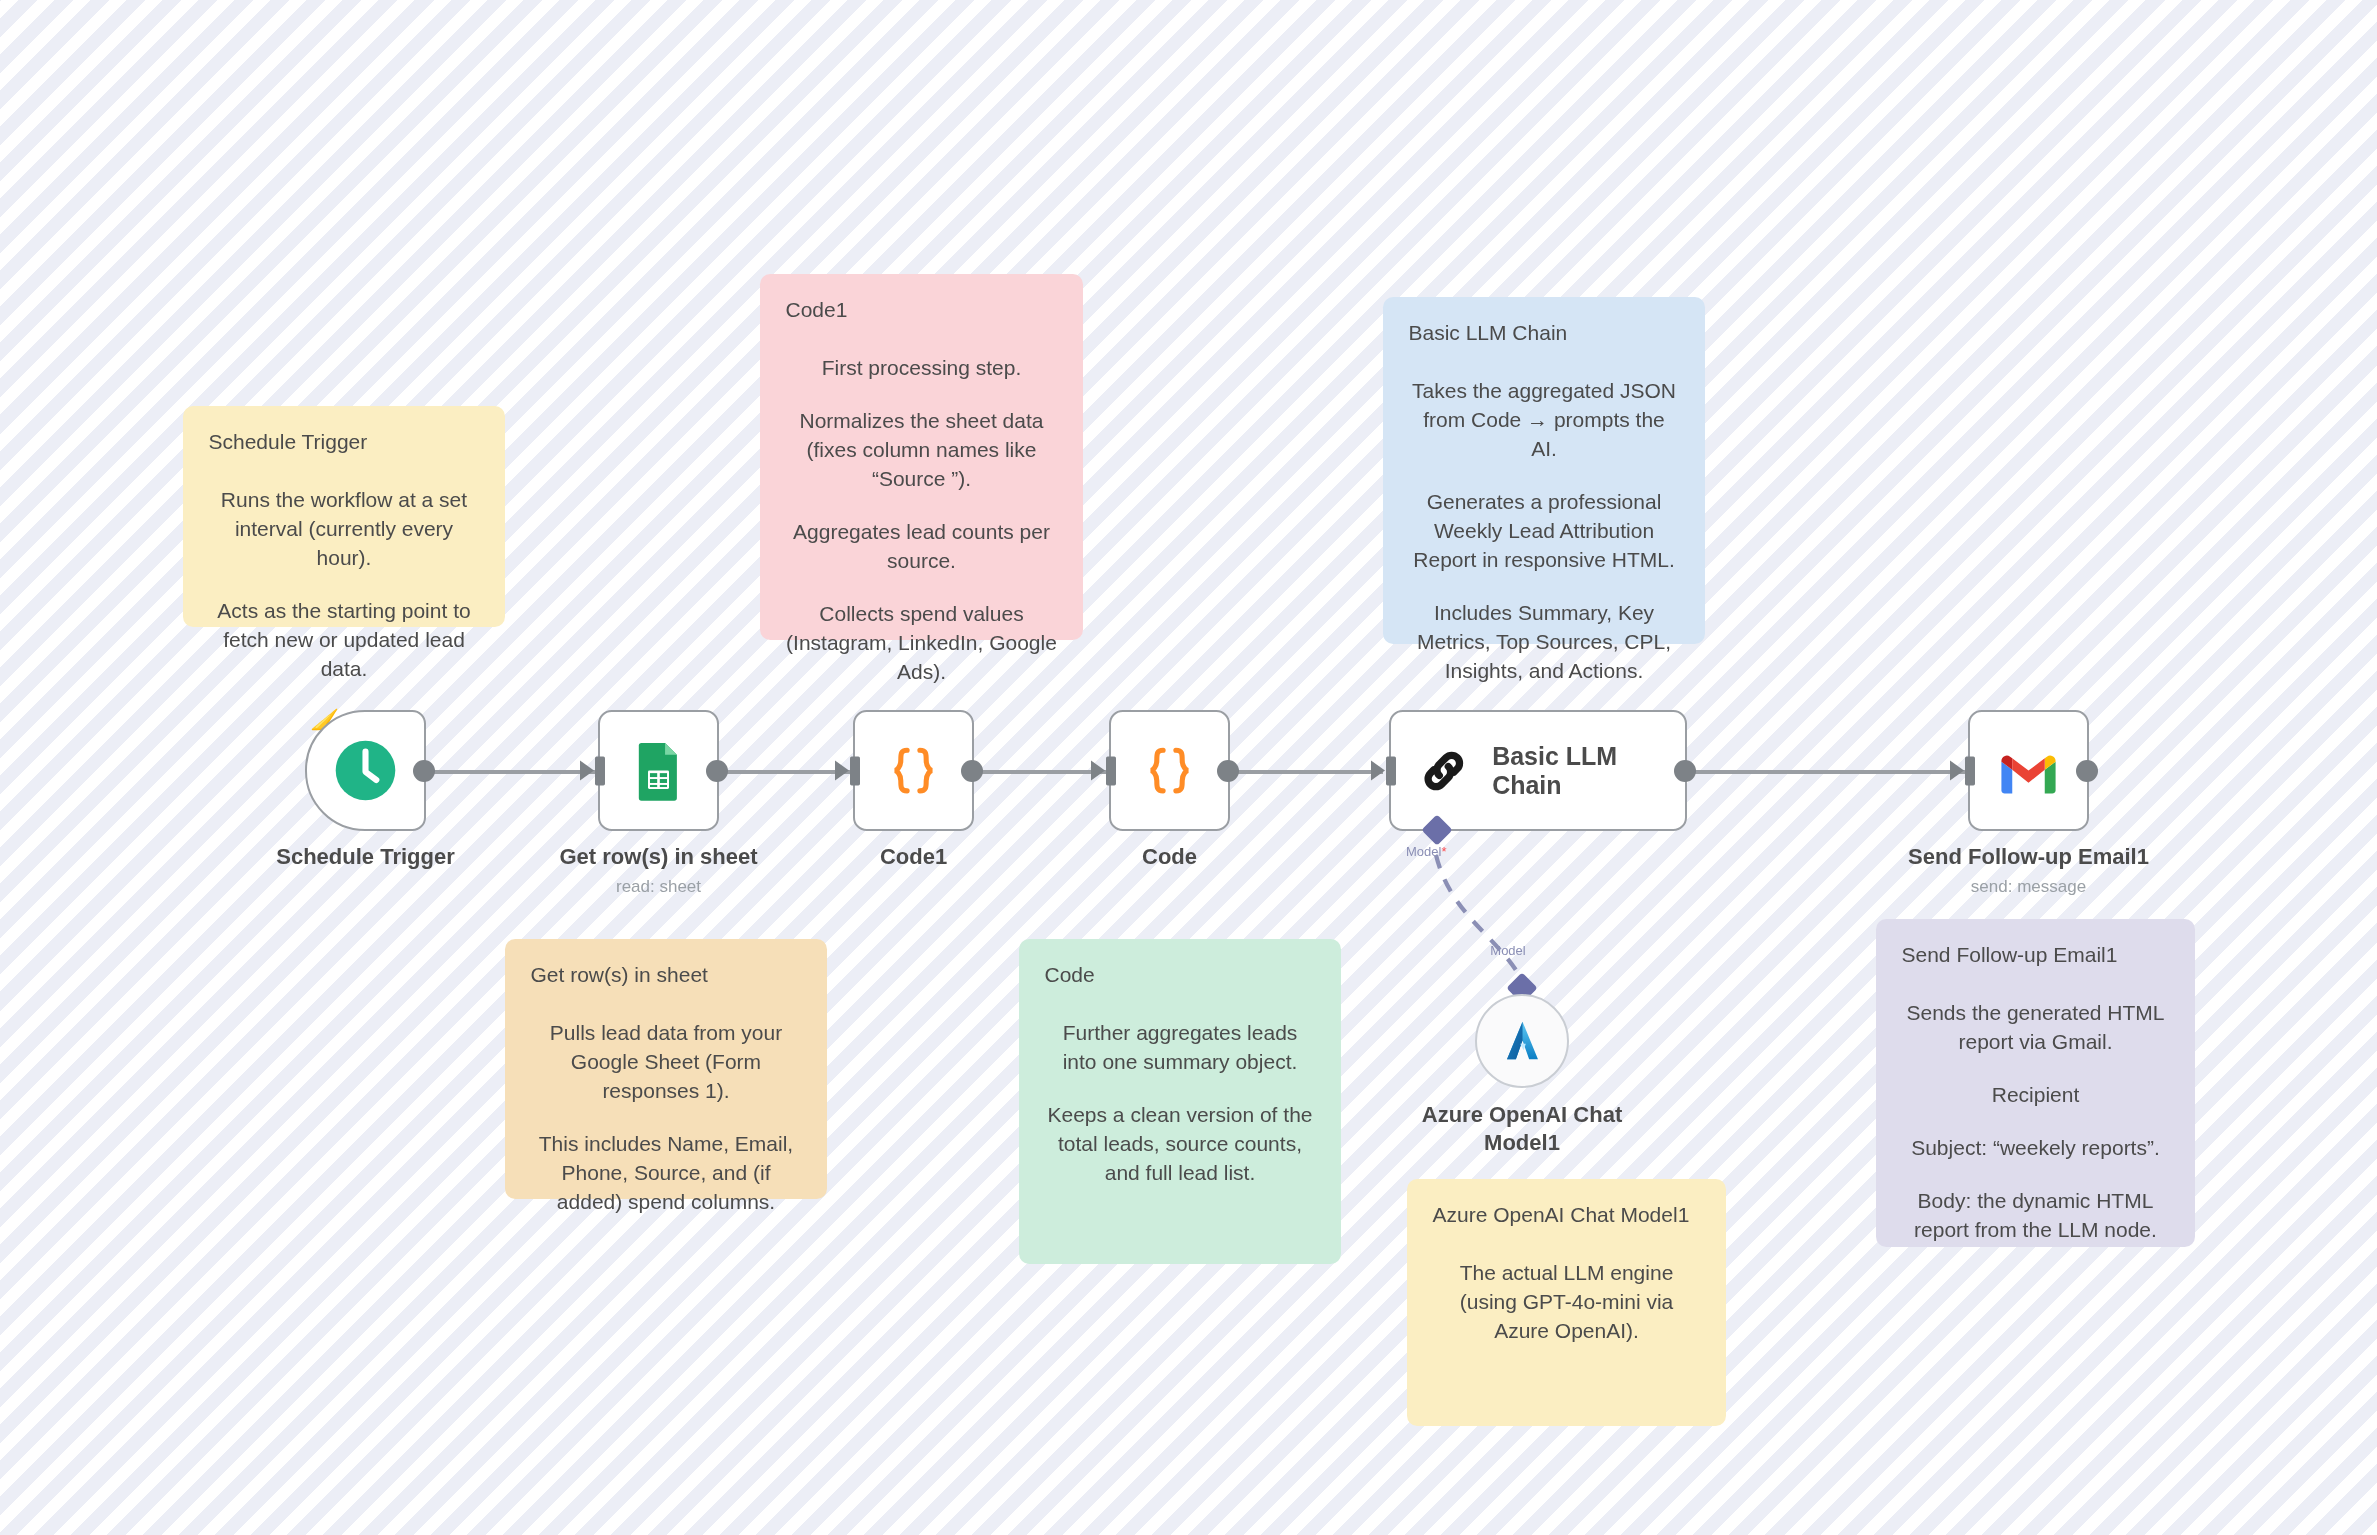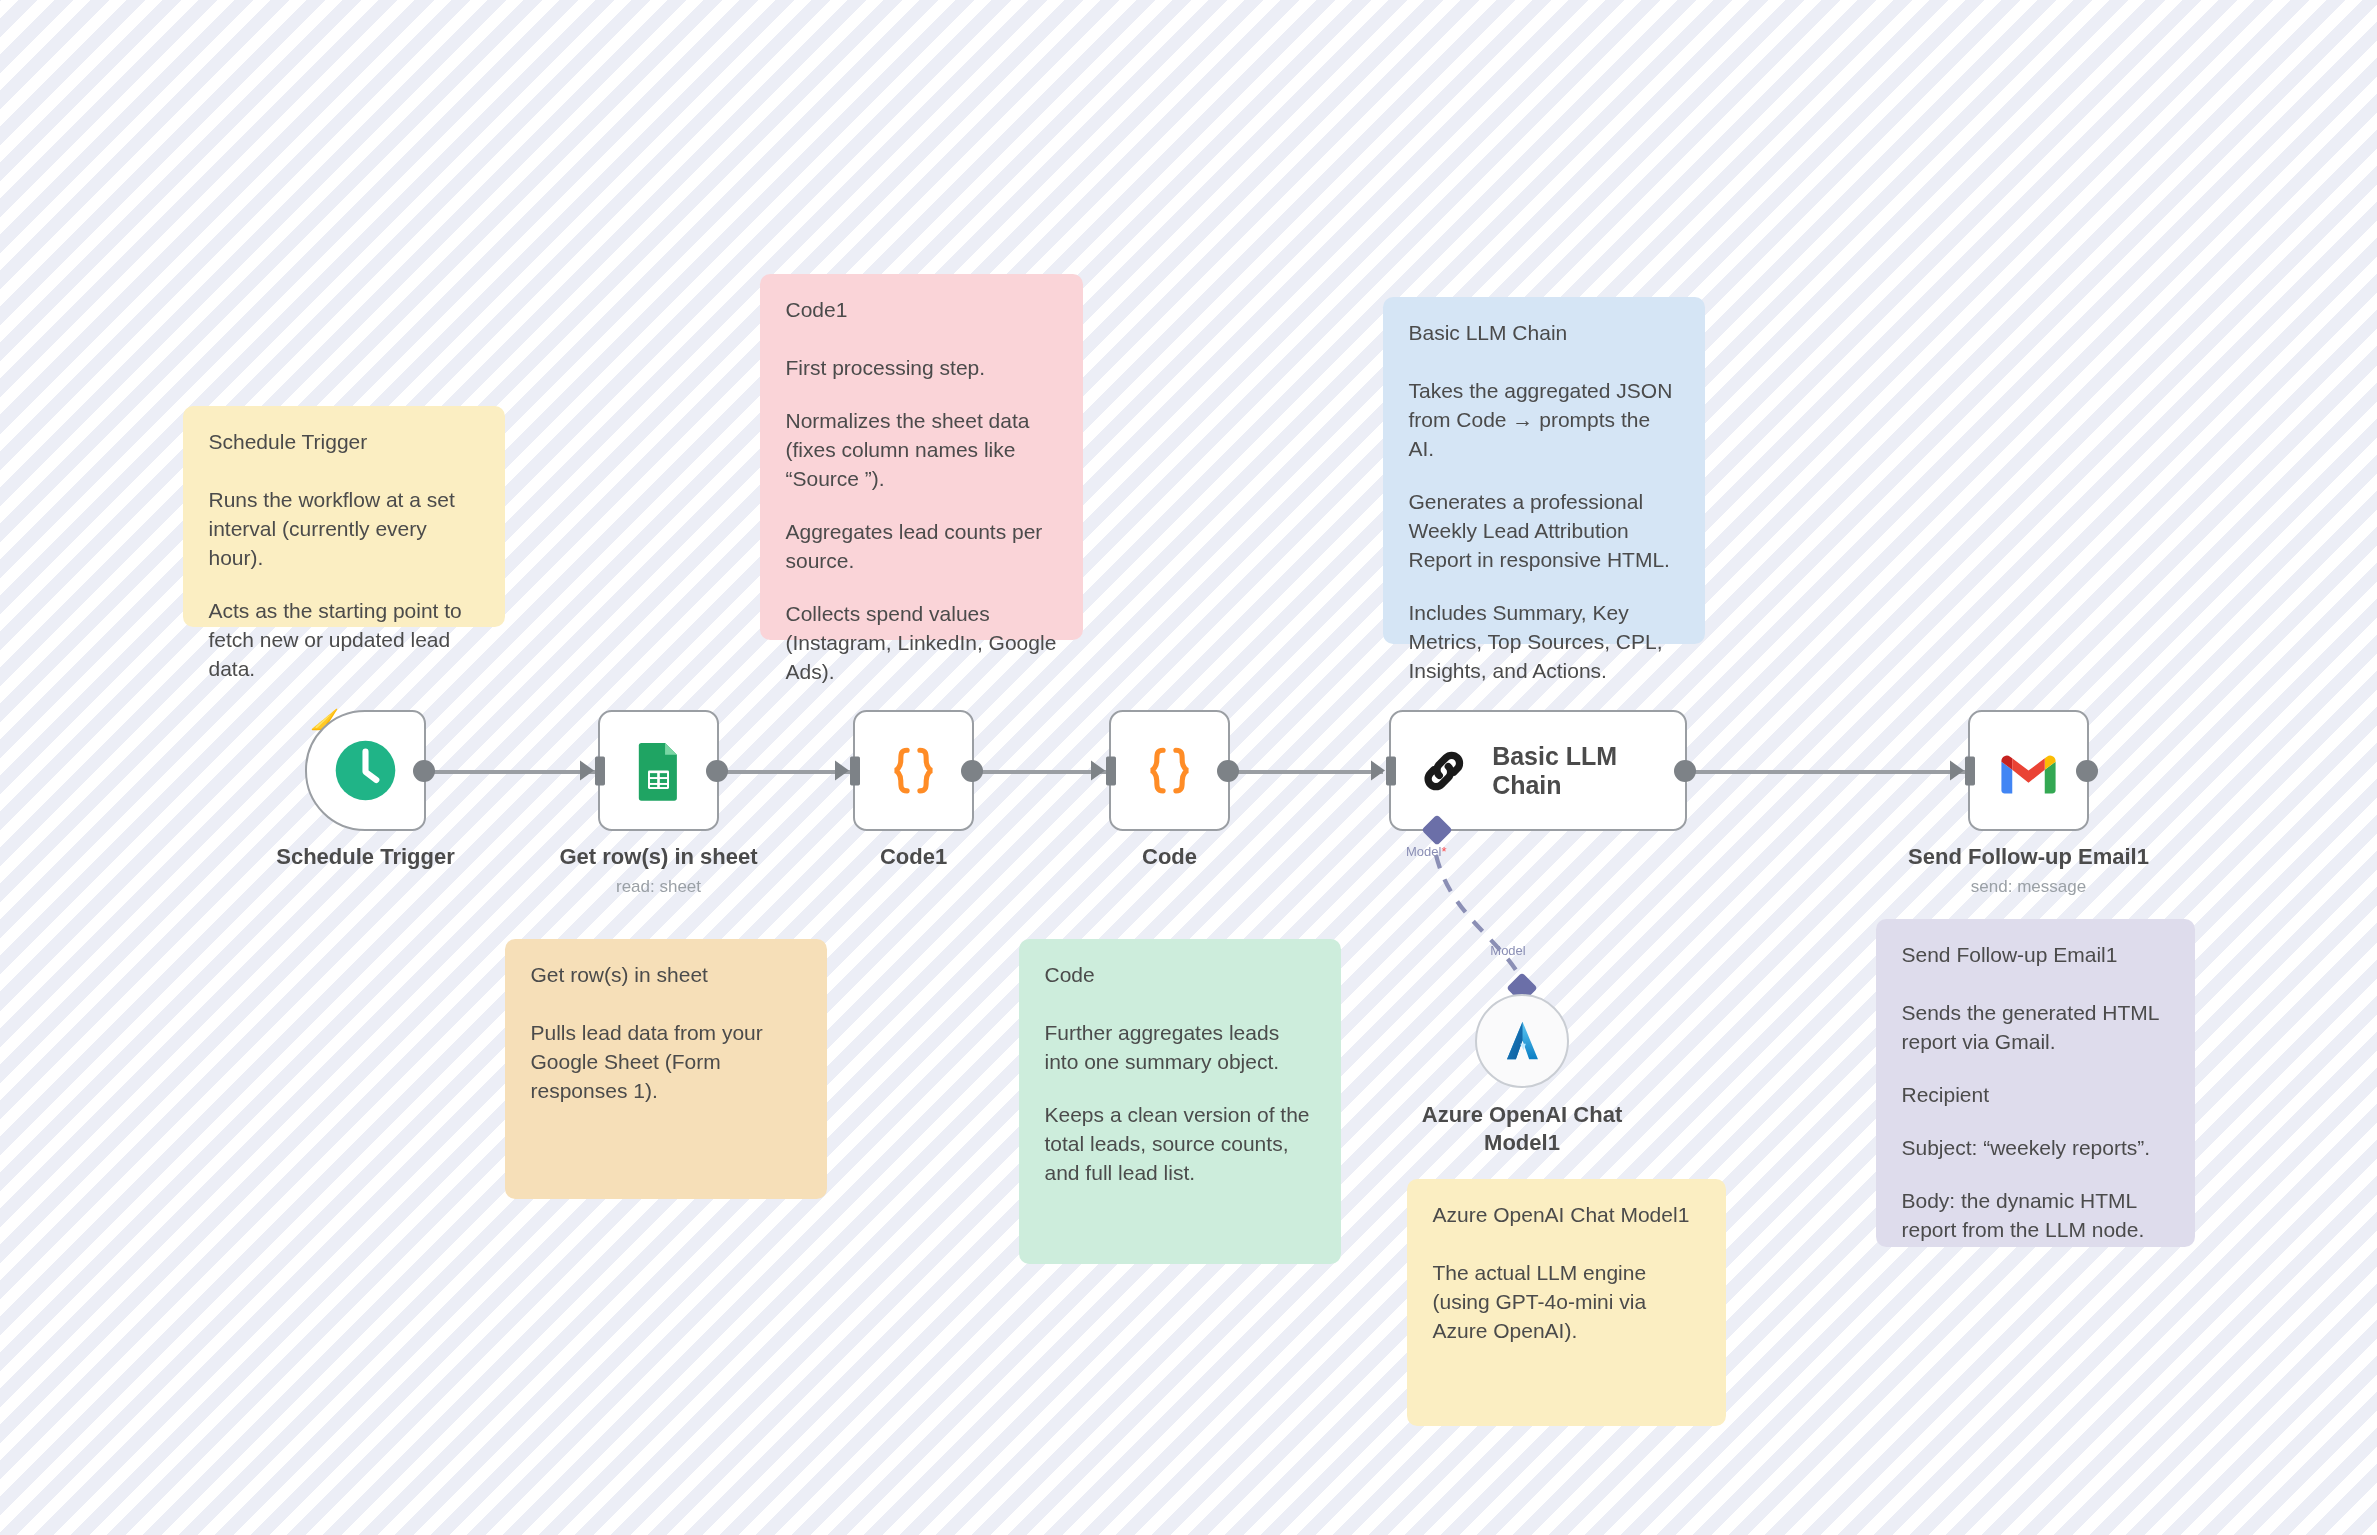--- a/index.html
+++ b/index.html
@@ -35,20 +35,21 @@
     font-size: 21px;
     line-height: 1.38;
   }
   .sticky .sticky-title {
     font-size: 21px;
     margin-bottom: 29px;
     color: #4b4b4b;
   }
   .sticky p {
     margin: 0 0 24px 0;
+    text-align: center;
   }
   .sticky p:last-child { margin-bottom: 0; }
 
   
   .node-wrap { position: absolute; }
   .node-box {
     background: #ffffff;
     border: 2.6px solid #9a9ea3;
     border-radius: 13.6px;
     box-sizing: border-box;
@@ -191,20 +192,21 @@
   <div class="sticky" id="note-basic-llm-chain" style="left:1383px; top:297px; width:322px; height:347px; background:#d5e5f5;">
     <div class="sticky-title">Basic LLM Chain</div>
     <p>Takes the aggregated JSON from Code → prompts the AI.</p>
     <p>Generates a professional Weekly Lead Attribution Report in responsive HTML.</p>
     <p>Includes Summary, Key Metrics, Top Sources, CPL, Insights, and Actions.</p>
   </div>
 
   <div class="sticky" id="note-get-rows" style="left:505px; top:939px; width:322px; height:260px; background:#f6dfb8;">
     <div class="sticky-title">Get row(s) in sheet</div>
     <p>Pulls lead data from your Google Sheet (Form responses 1).</p>
+    <p>This includes Name, Email, Phone, Source, and (if added) spend columns.</p>
   </div>
 
   <div class="sticky" id="note-code" style="left:1019px; top:939px; width:322px; height:325px; background:#cdeddc;">
     <div class="sticky-title">Code</div>
     <p>Further aggregates leads into one summary object.</p>
     <p>Keeps a clean version of the total leads, source counts, and full lead list.</p>
   </div>
 
   <div class="sticky" id="note-send-email" style="left:1876px; top:919px; width:319px; height:328px; background:#dedcec;">
     <div class="sticky-title">Send Follow-up Email1</div>

